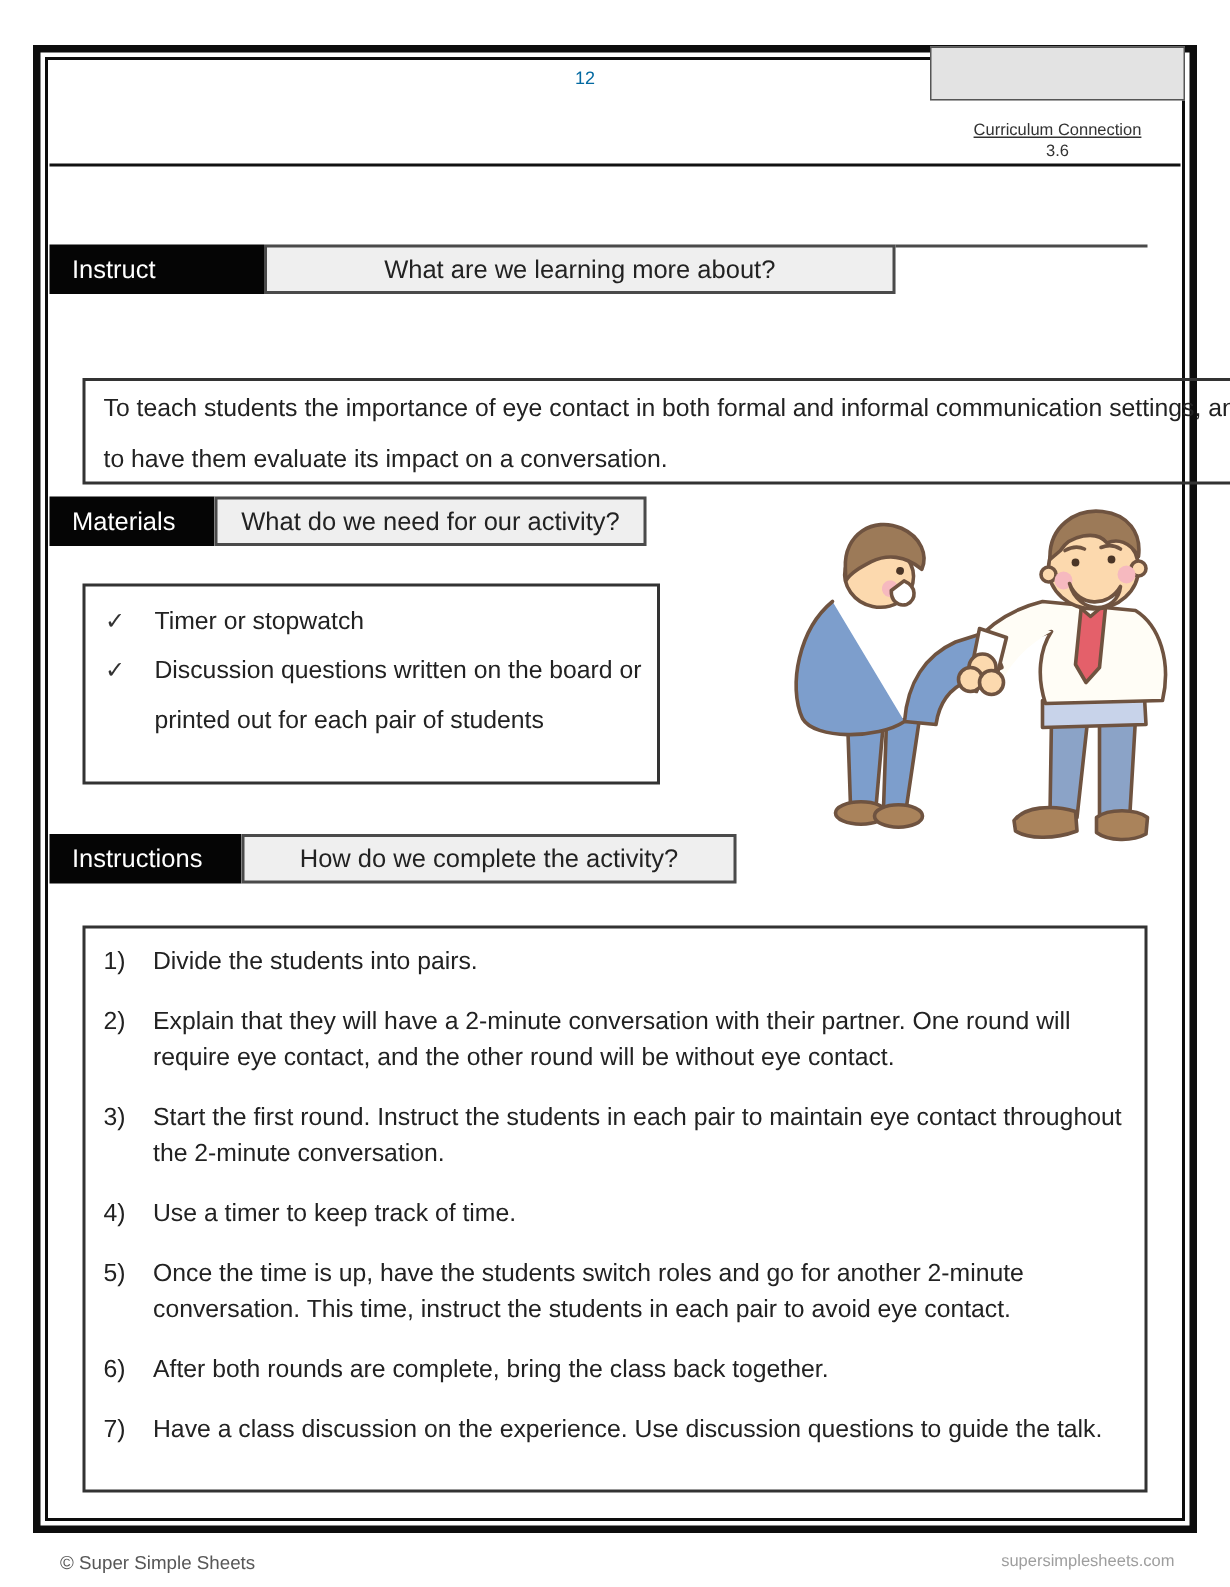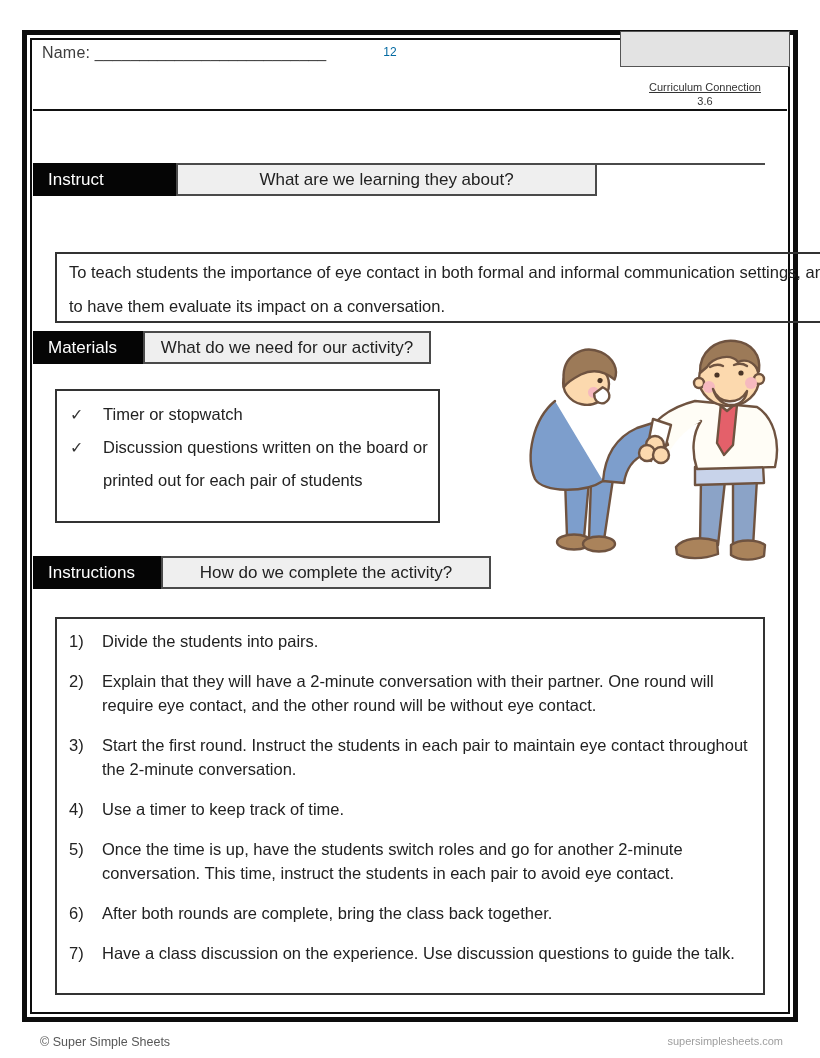--- a/index.html
+++ b/index.html
@@ -54,34 +54,30 @@
 </style>
 </head>
 <body>
 
 <div class="canvas">
 
   <div class="frame-outer">
     <div class="frame-inner"></div>
   </div>
 
-  <div class="name-row">
-    <span>Name:</span>
-    <span class="name-blank">__________________________</span>
-  </div>
   <div class="page-num">12</div>
   <div class="curr-box">
     <div class="curr-title">Curriculum Connection</div>
     <div class="curr-code">3.6</div>
   </div>
 
   <div class="title-line"></div>
 
   <div class="sec-label" style="left:33px; top:163px; width:143px;">Instruct</div>
-  <div class="sec-question" style="left:176px; top:163px; width:421px;">What are we learning they about?</div>
+  <div class="sec-question" style="left:176px; top:163px; width:421px;">What are we learning more about?</div>
   <div class="ext-line"></div>
   <div class="objective-box">
     <p>To teach students the importance of eye contact in both formal and informal communication settings, and to have them evaluate its impact on a conversation.</p>
   </div>
 
   <div class="sec-label" style="left:33px; top:331px; width:110px;">Materials</div>
   <div class="sec-question" style="left:143px; top:331px; width:288px;">What do we need for our activity?</div>
 
   <div class="materials-box">
 

